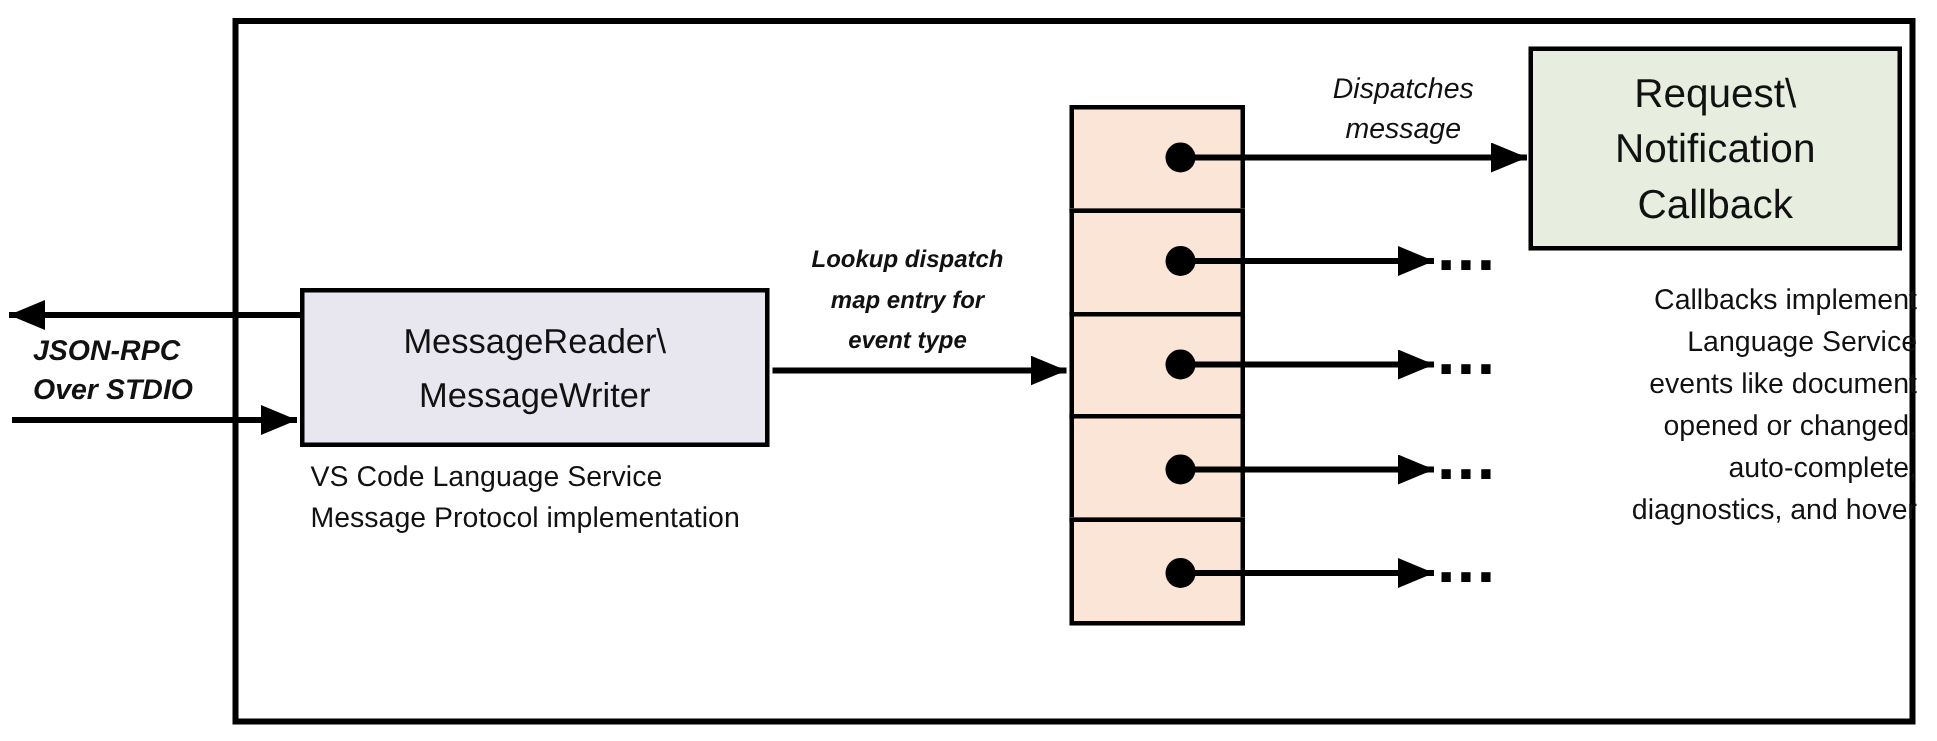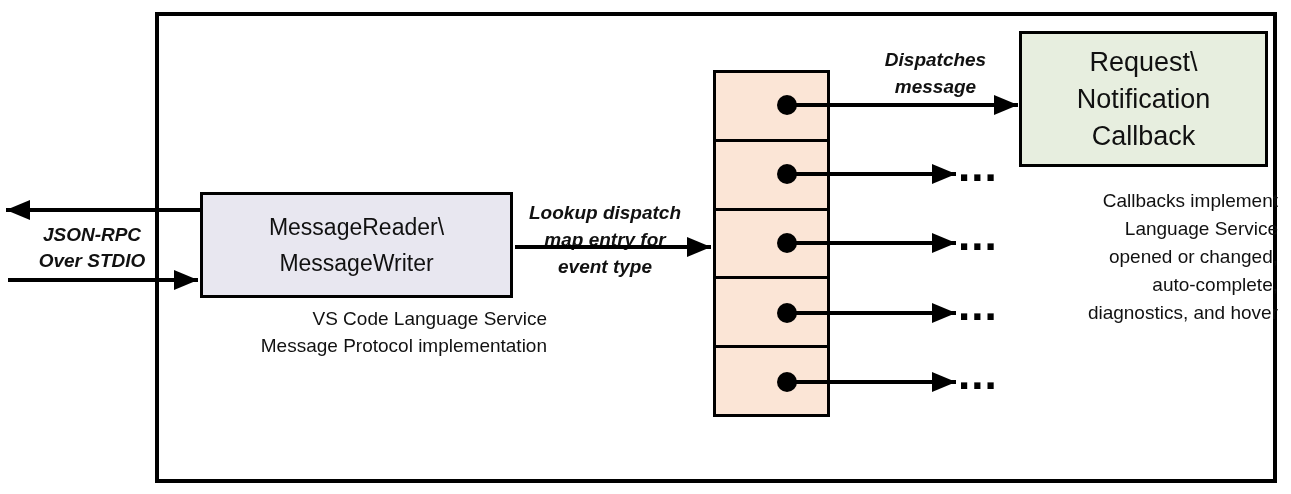--- a/index.html
+++ b/index.html
@@ -11,52 +11,52 @@
   .abs { position:absolute; }
   .outer-box {
     left:155px; top:12px; width:1122px; height:471px;
     border:4px solid #000; background:#ffffff;
   }
   .title {
     left:233px; top:56px; font-size:42px; font-weight:600; letter-spacing:0.5px;
     border-bottom:3px solid #000; padding-bottom:3px; line-height:46px;
   }
   .io-label {
-    left:22px; top:222px; width:140px; text-align:center;
+    left:22px; top:222px; width:140px; text-align:left;
     font-style:italic; font-size:19px; line-height:26px; font-weight:600;
   }
   .reader-box {
     left:200px; top:192px; width:313px; height:106px;
     background:#e8e7f0; border:3px solid #000;
     display:flex; flex-direction:column; align-items:center; justify-content:center;
     font-size:23px; line-height:36px; text-align:center;
   }
   .reader-caption {
-    left:207px; top:305px; width:340px; text-align:right;
+    left:207px; top:305px; width:340px; text-align:left;
     font-size:19px; line-height:27px;
   }
   .lookup-label {
     left:515px; top:160px; width:180px; text-align:center;
-    font-style:italic; font-size:19px; line-height:27px; font-weight:600;margin-top:39px;
+    font-style:italic; font-size:16px; line-height:27px; font-weight:600;
   }
   .dispatch-column {
     left:713px; top:70px; width:117px; height:347px;
     display:flex; flex-direction:column;
   }
   .dispatch-cell {
     flex:1; background:#fbe5d6; border:3px solid #000;
   }
   .dispatch-cell + .dispatch-cell { margin-top:-3px; }
   .map-caption {
     left:655px; top:423px; width:240px; text-align:center;
     font-size:19px; line-height:26px;
   }
   .dispatch-label {
     left:858px; top:46px; width:155px; text-align:center;
-    font-style:italic; font-size:19px; line-height:27px; font-weight:700;
+    font-style:italic; font-size:19px; line-height:27px; font-weight:400;
   }
   .callback-box {
     left:1019px; top:31px; width:249px; height:136px;
     background:#e7eedf; border:3px solid #000;
     display:flex; flex-direction:column; align-items:center; justify-content:center;
     font-size:27px; line-height:37px; text-align:center;
   }
   .callbacks-note {
     left:1014px; top:187px; width:264px; text-align:right;
     font-size:19px; line-height:28px;
@@ -112,20 +112,21 @@
 
   <div class="abs callback-box">
     <div>Request\</div>
     <div>Notification</div>
     <div>Callback</div>
   </div>
 
   <div class="abs callbacks-note">
     <div class="note-line">Callbacks implement</div>
     <div class="note-line">Language Service</div>
+    <div class="note-line">events like document</div>
     <div class="note-line">opened or changed,</div>
     <div class="note-line">auto-complete,</div>
     <div class="note-line">diagnostics, and hover</div>
   </div>
 
   <span class="ellipsis" style="top:144px;">...</span>
   <span class="ellipsis" style="top:213px;">...</span>
   <span class="ellipsis" style="top:283px;">...</span>
   <span class="ellipsis" style="top:352px;">...</span>
 

